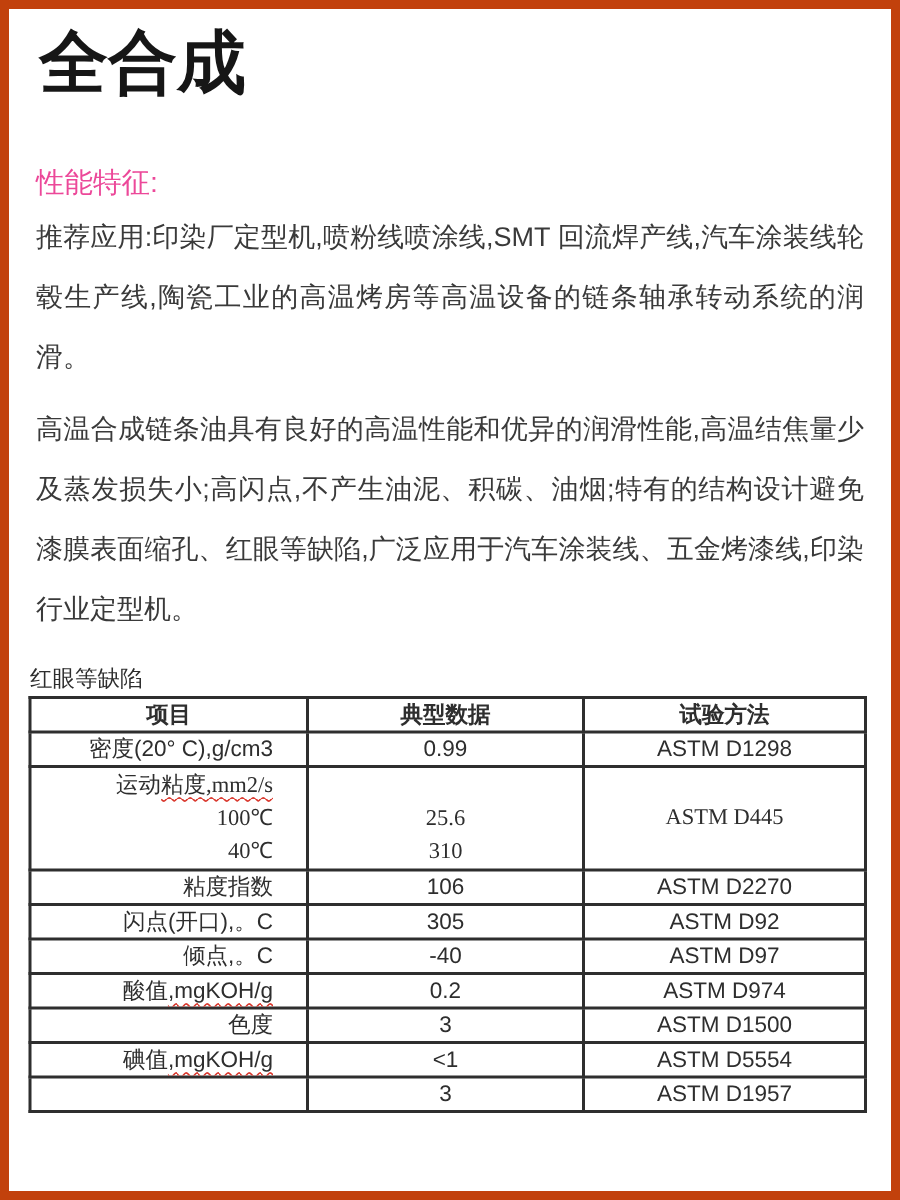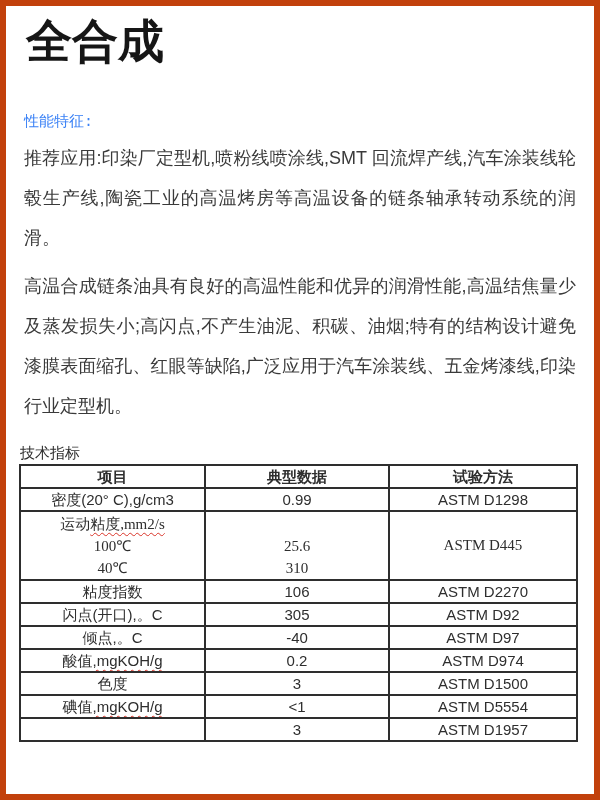--- a/index.html
+++ b/index.html
@@ -22,23 +22,22 @@
     font-size: 46px; line-height: 54px;
     font-weight: bold; color: #161616;
   }
   .title-red {
     margin: 28px 0 0 20px;
     font-size: 46px; line-height: 56px;
     font-weight: bold; color: #c41212;
   }
   .sec-heading {
     margin: 40px 18px 0 18px;
-    font-size: 15px; line-height: 30px;
-    color: #3b82f6;
-    font-family: Liberation Mono, monospace;
+    font-size: 19px; line-height: 30px;
+    color: #ec4899;
   }
   .body-text {
     margin: 8px 18px 0 18px;
     font-size: 18px; line-height: 40px;
     text-align: justify;
     color: #3a3a3a;
   }
   .body-text.second { margin-top: 0; }
   .table-caption {
     margin: 18px 0 2px 14px;
@@ -55,21 +54,21 @@
     border: 2px solid #2e2e2e;
     font-size: 15px;
     color: #2e2e2e;
     padding: 0 22px;
     height: 23px;
     line-height: 21px;
     overflow: hidden;
     white-space: nowrap;
   }
   .specs th { font-weight: bold; text-align: center; height: 21px; }
-  .specs td.c1 { text-align: center; }
+  .specs td.c1 { text-align: right; }
   .specs td.c2, .specs td.c3 { text-align: center; }
   .specs tr.multi td { vertical-align: middle; height: 69px; font-family: Liberation Serif, serif; }
   .specs .line { height: 22px; line-height: 22px; }
   .squig {
     text-decoration: underline;
     text-decoration-style: wavy;
     text-decoration-color: #d9352a;
     text-decoration-thickness: 1px;
     text-underline-offset: 3px;
   }
@@ -78,21 +77,21 @@
 <body>
 
 <div class="page">
 
   <h1 class="title-black">全合成</h1>
 
   <p class="sec-heading">性能特征:</p>
   <p class="body-text second">推荐应用:印染厂定型机,喷粉线喷涂线,SMT 回流焊产线,汽车涂装线轮毂生产线,陶瓷工业的高温烤房等高温设备的链条轴承转动系统的润滑。</p>
   <p class="body-text">高温合成链条油具有良好的高温性能和优异的润滑性能,高温结焦量少及蒸发损失小;高闪点,不产生油泥、积碳、油烟;特有的结构设计避免漆膜表面缩孔、红眼等缺陷,广泛应用于汽车涂装线、五金烤漆线,印染行业定型机。</p>
 
-  <p class="table-caption">技术指标</p>
+  <p class="table-caption">红眼等缺陷</p>
 
   <table class="specs">
     <colgroup>
       <col style="width:185px">
         <col style="width:184px">
         <col style="width:188px">
     </colgroup>
     <thead>
       <tr>
         <th>项目</th>

